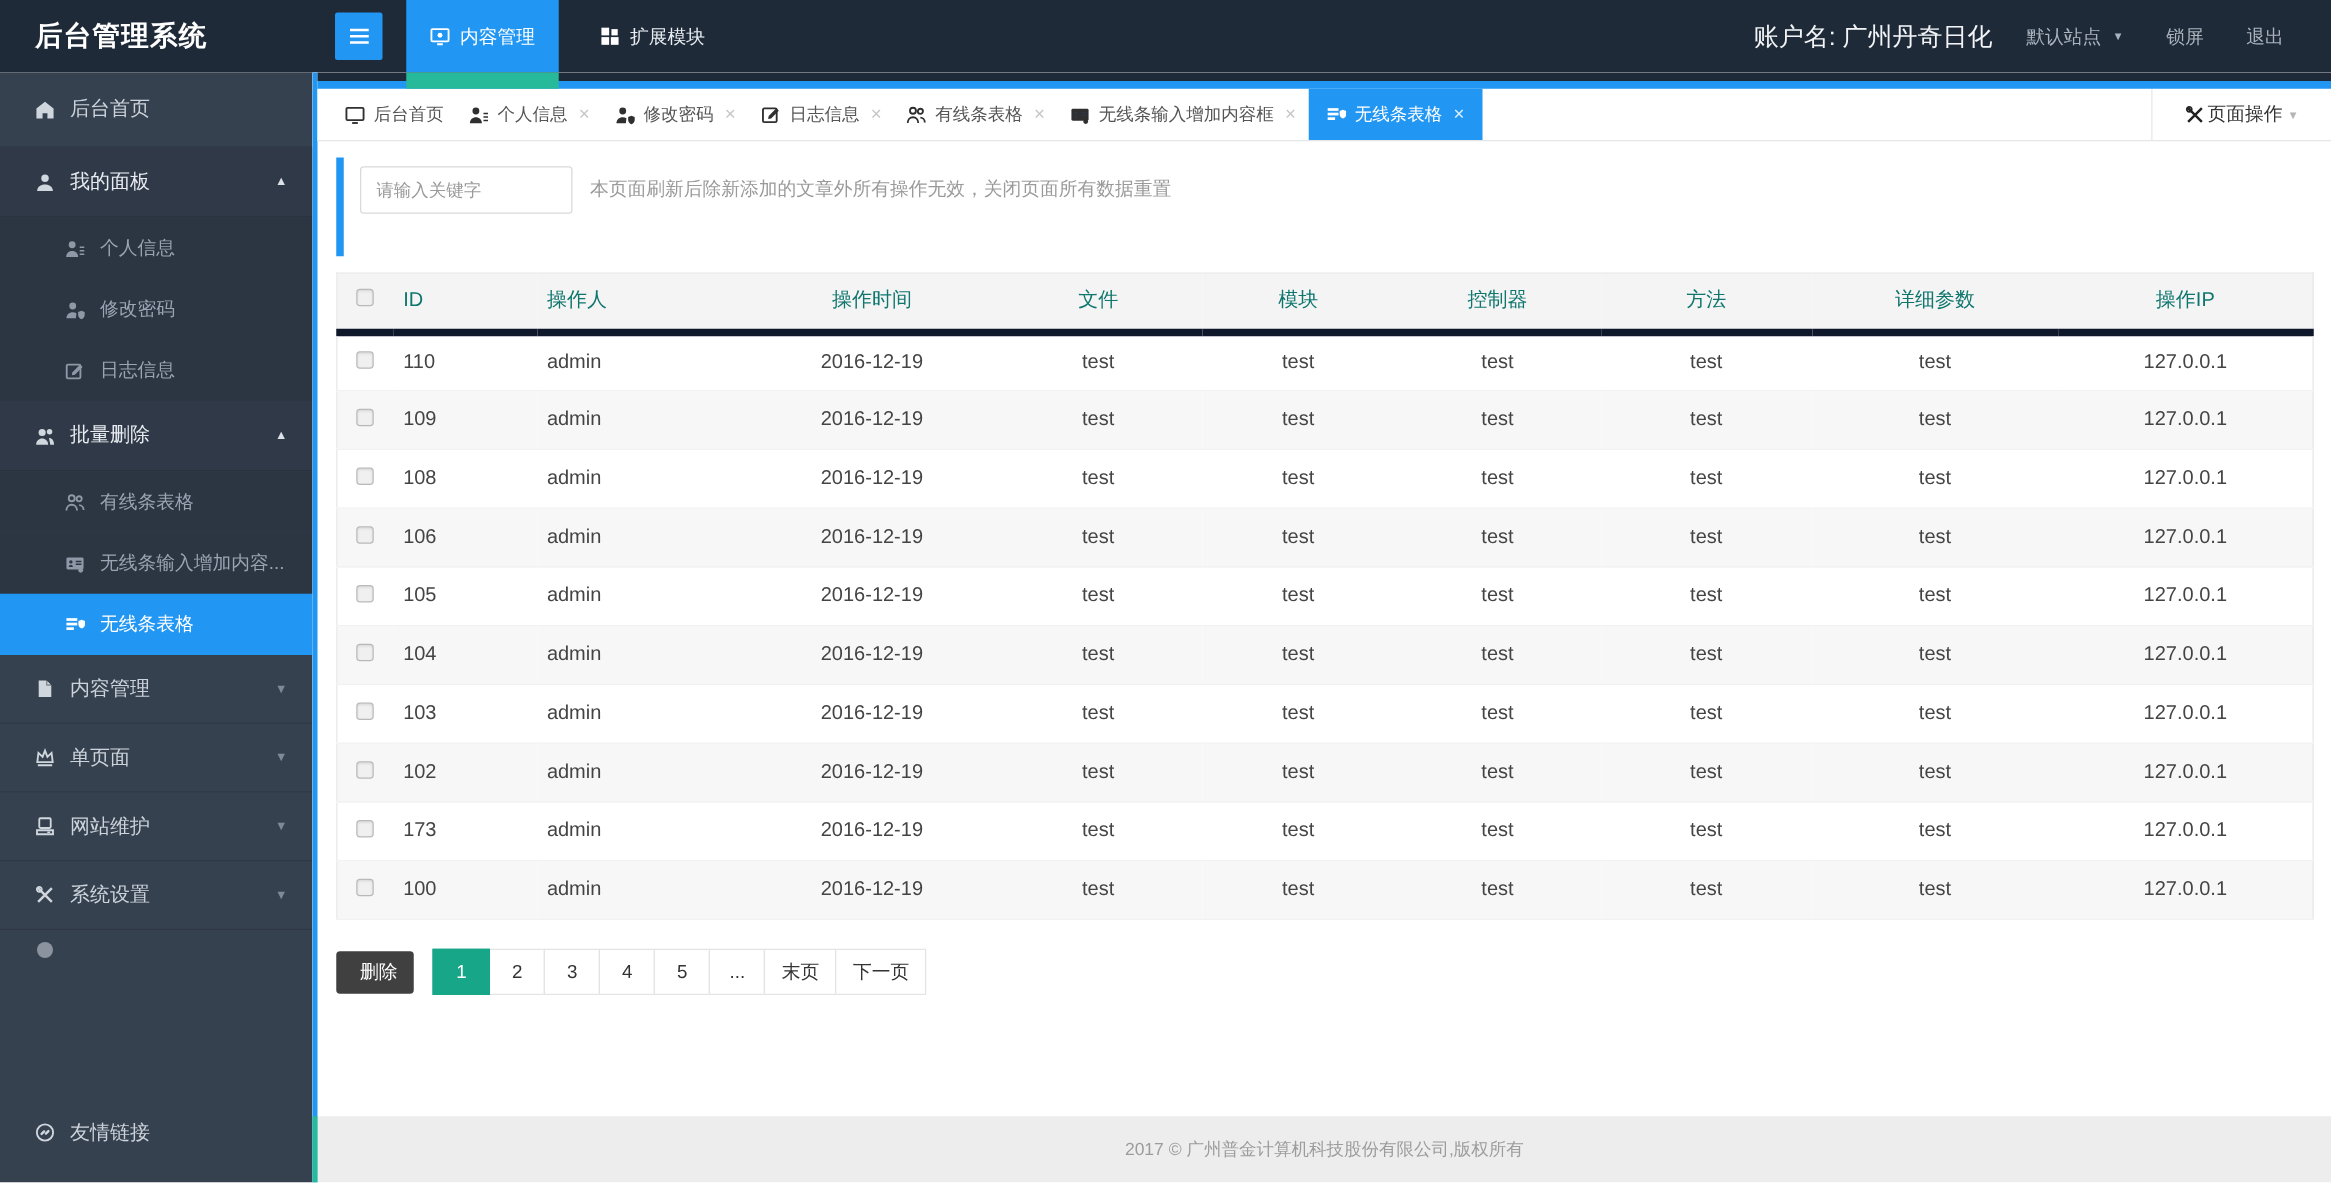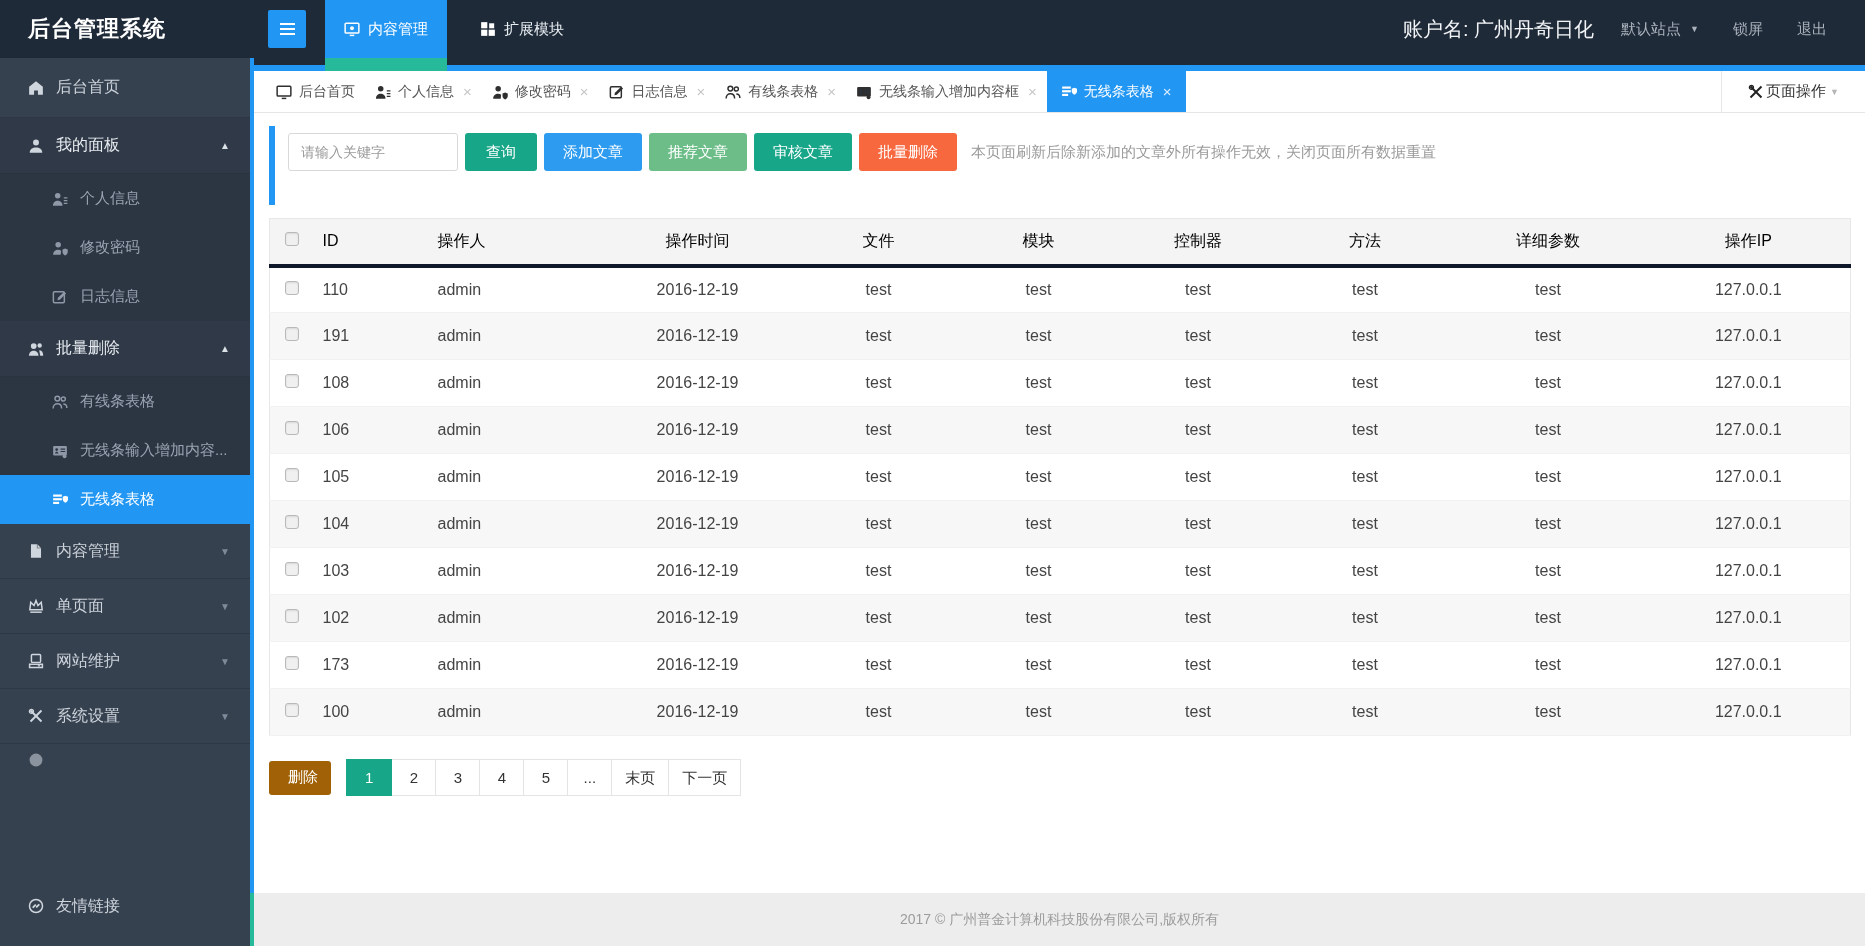--- a/index.html
+++ b/index.html
@@ -58,29 +58,29 @@
 
   .content { flex:1; padding:13px 15px 0 15px; min-height:0; }
   .toolbar { border-left:6px solid #2196f3; padding:7px 0 0 13px; height:79px; display:flex; align-items:flex-start; }
   .search-input { width:170px; height:38px; border:1px solid #d9d9d9; border-radius:3px; padding:0 12px; font-size:14px; color:#333; outline:none; font-family:inherit; }
   .search-input::placeholder { color:#9a9a9a; }
   .btn { height:38px; border:none; border-radius:3px; color:#fff; font-size:15px; padding:0 19px; margin-left:7px; cursor:pointer; font-family:inherit; white-space:nowrap; }
   .btn.first { margin-left:7px; padding:0 21px; }
   .toolbar-notice { color:#9a9a9a; font-size:15px; line-height:38px; margin-left:14px; white-space:nowrap; }
 
   table.grid { width:100%; border-collapse:collapse; table-layout:fixed; margin-top:13px; border:1px solid #e7e7e7; }
-  table.grid th { height:47px; background:#f4f4f4; font-weight:normal; font-size:16px; color:#000000; border-bottom:4px solid #0f172a; }
+  table.grid th { height:47px; background:#f4f4f4; font-weight:normal; font-size:16px; color:#0f766e; border-bottom:6px solid #0f172a; }
   table.grid td { height:47px; font-size:16px; color:#444; border-bottom:1px solid #f1f1f1; }
   table.grid tbody tr:nth-child(even) { background:#f7f7f7; }
   .al { text-align:left; padding-left:8px; }
   .ac { text-align:center; }
   .cb { width:14px; height:14px; border:1px solid #b9b9b9; border-radius:3px; background:#f0f0f0; box-shadow:inset 0 1px 2px rgba(0,0,0,0.10); display:inline-block; cursor:pointer; }
 
   .pager { display:flex; align-items:center; margin-top:23px; }
-  .btn-del { height:34px; background:#a16207; color:#fff; border:none; border-radius:3px; font-size:15px; padding:0 13px; display:flex; align-items:center; gap:6px; cursor:pointer; font-family:inherit; }
+  .btn-del { height:34px; background:#404040; color:#fff; border:none; border-radius:3px; font-size:15px; padding:0 13px; display:flex; align-items:center; gap:6px; cursor:pointer; font-family:inherit; }
   .pages { display:flex; margin-left:15px; }
   .pg-cell { min-width:45px; height:37px; line-height:35px; text-align:center; border:1px solid #e4e4e4; background:#fff; color:#333; font-size:15px; margin-left:-1px; padding:0 13px; cursor:pointer; position:relative; }
   .pg-cell:first-child { margin-left:0; }
   .pg-cell.active { background:#18a689; border-color:#18a689; color:#fff; z-index:1; padding:0 18px; }
 
   .footer { flex:0 0 53px; height:53px; background:#ededed; position:relative; display:flex; align-items:center; justify-content:center; }
   .footer::before { content:""; position:absolute; left:-4px; top:0; bottom:0; width:4px; background:#26b99a; }
   .footer span { color:#9c9c9c; font-size:14px; }
 
   .ic { display:inline-flex; }
@@ -385,27 +385,20 @@
               </svg>
             </span>
             <span>页面操作</span>
             <span class="tr-caret">▼</span>
           </div>
         </div>
 
       <div class="content">
         <div class="toolbar">
           <input class="search-input" type="text" placeholder="请输入关键字" style="">
-          <span id="toolbar-buttons" style="display:flex">
-              <button class="btn first" style="background:#18a689">查询</button>
-              <button class="btn" style="background:#2d9bf0">添加文章</button>
-              <button class="btn" style="background:#6dbd89">推荐文章</button>
-              <button class="btn" style="background:#18a689">审核文章</button>
-              <button class="btn" style="background:#f8683f">批量删除</button>
-            </span>
           <span class="toolbar-notice">本页面刷新后除新添加的文章外所有操作无效，关闭页面所有数据重置</span>
         </div>
 
         <table class="grid">
           <colgroup>
             <col style="width:45px">
               <col style="width:115px">
               <col style="width:170px">
               <col style="width:196px">
             <col style="width:166px">
@@ -437,21 +430,21 @@
                 <td class="ac">2016-12-19</td>
                 <td class="ac">test</td>
                 <td class="ac">test</td>
                 <td class="ac">test</td>
                 <td class="ac">test</td>
                 <td class="ac">test</td>
                 <td class="ac">127.0.0.1</td>
               </tr>
               <tr>
                 <td class="ac"><span class="cb"></span></td>
-                <td class="al">191</td>
+                <td class="al">109</td>
                 <td class="al">admin</td>
                 <td class="ac">2016-12-19</td>
                 <td class="ac">test</td>
                 <td class="ac">test</td>
                 <td class="ac">test</td>
                 <td class="ac">test</td>
                 <td class="ac">test</td>
                 <td class="ac">127.0.0.1</td>
               </tr>
               <tr>

